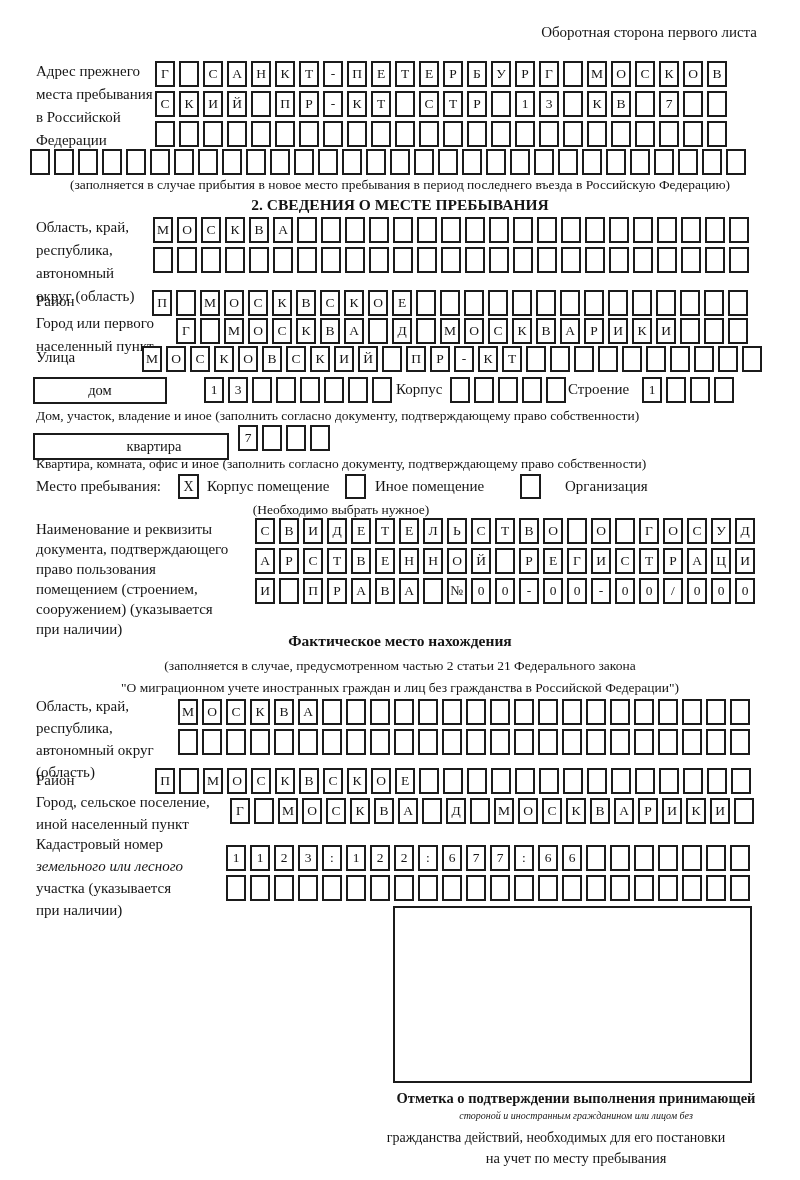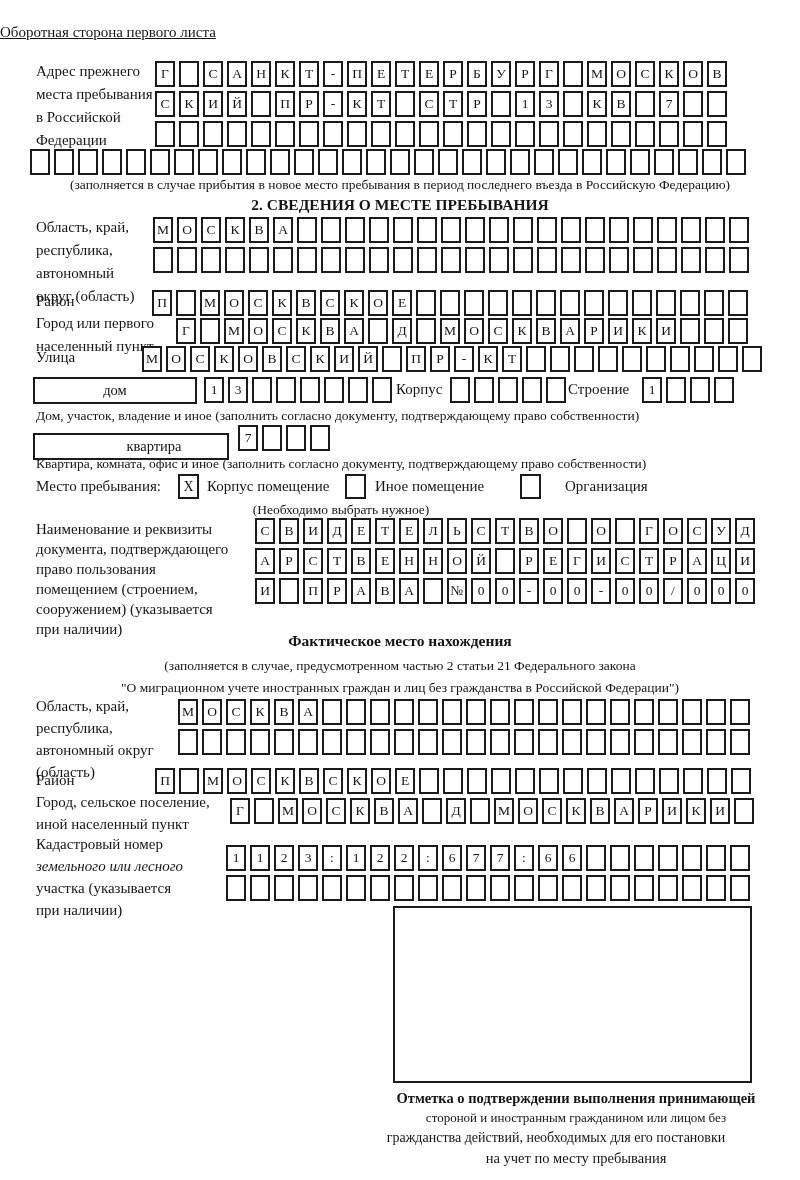--- a/index.html
+++ b/index.html
@@ -27,21 +27,21 @@
     position:absolute;box-sizing:border-box;width:21px;height:25px;border:2px solid #1b1b1b;
     display:flex;align-items:center;justify-content:center;font-size:14px;background:#fff;
   }
   .stamp{position:absolute;box-sizing:border-box;border:2px solid #1b1b1b;background:#fff;}
 </style>
 </head>
 <body>
 
 <div class="page">
 
-  <div class="abs lbl" style="top:24px;left:0;right:43px;text-decoration:underline;">Оборотная сторона первого листа</div>
+  <div class="abs lbl" style="top:24px;left:0;right:43px;text-align:right;">Оборотная сторона первого листа</div>
 
   <div class="abs lbl" style="left:36px;top:63px;">Адрес прежнего</div>
   <div class="abs lbl" style="left:36px;top:86px;">места пребывания</div>
   <div class="abs lbl" style="left:36px;top:109px;">в Российской</div>
   <div class="abs lbl" style="left:36px;top:132px;">Федерации</div>
 
   <div class="boxes" style="left:155px;top:61px;">
       <div class="cb">Г</div>
       <div class="cb"></div>
       <div class="cb">С</div>
@@ -296,21 +296,21 @@
       <div class="cb"></div>
       <div class="cb"></div>
       <div class="cb"></div>
       <div class="cb"></div>
       <div class="cb"></div>
       <div class="cb"></div>
       <div class="cb"></div>
       <div class="cb"></div>
     </div>
 
-  <div class="bigbox" style="left:33px;top:377px;width:164px;">дом</div>
+  <div class="bigbox" style="left:33px;top:377px;width:134px;">дом</div>
   <div class="boxes" style="left:204px;top:377px;">
       <div class="cb">1</div>
       <div class="cb">3</div>
       <div class="cb"></div>
       <div class="cb"></div>
       <div class="cb"></div>
       <div class="cb"></div>
       <div class="cb"></div>
       <div class="cb"></div>
     </div>
@@ -590,17 +590,17 @@
       <div class="cb"></div>
       <div class="cb"></div>
       <div class="cb"></div>
       <div class="cb"></div>
       <div class="cb"></div>
       <div class="cb"></div>
     </div>
 
   <div class="stamp" style="left:393px;top:906px;width:359px;height:177px;"></div>
   <div class="abs" style="left:380px;top:1090px;width:392px;text-align:center;font-size:14.5px;font-weight:bold;">Отметка о подтверждении выполнения принимающей</div>
-  <div class="abs" style="left:380px;top:1110px;width:392px;text-align:center;font-size:13px;">стороной и иностранным гражданином или лицом без</div>
+  <div class="abs" style="left:380px;top:1110px;width:392px;text-align:center;font-size:10px;font-style:italic;">стороной и иностранным гражданином или лицом без</div>
   <div class="abs" style="left:360px;top:1130px;width:392px;text-align:center;font-size:14px;">гражданства действий, необходимых для его постановки</div>
   <div class="abs" style="left:380px;top:1150px;width:392px;text-align:center;font-size:14.5px;">на учет по месту пребывания</div>
 
 </div>
 
 </body></html>

